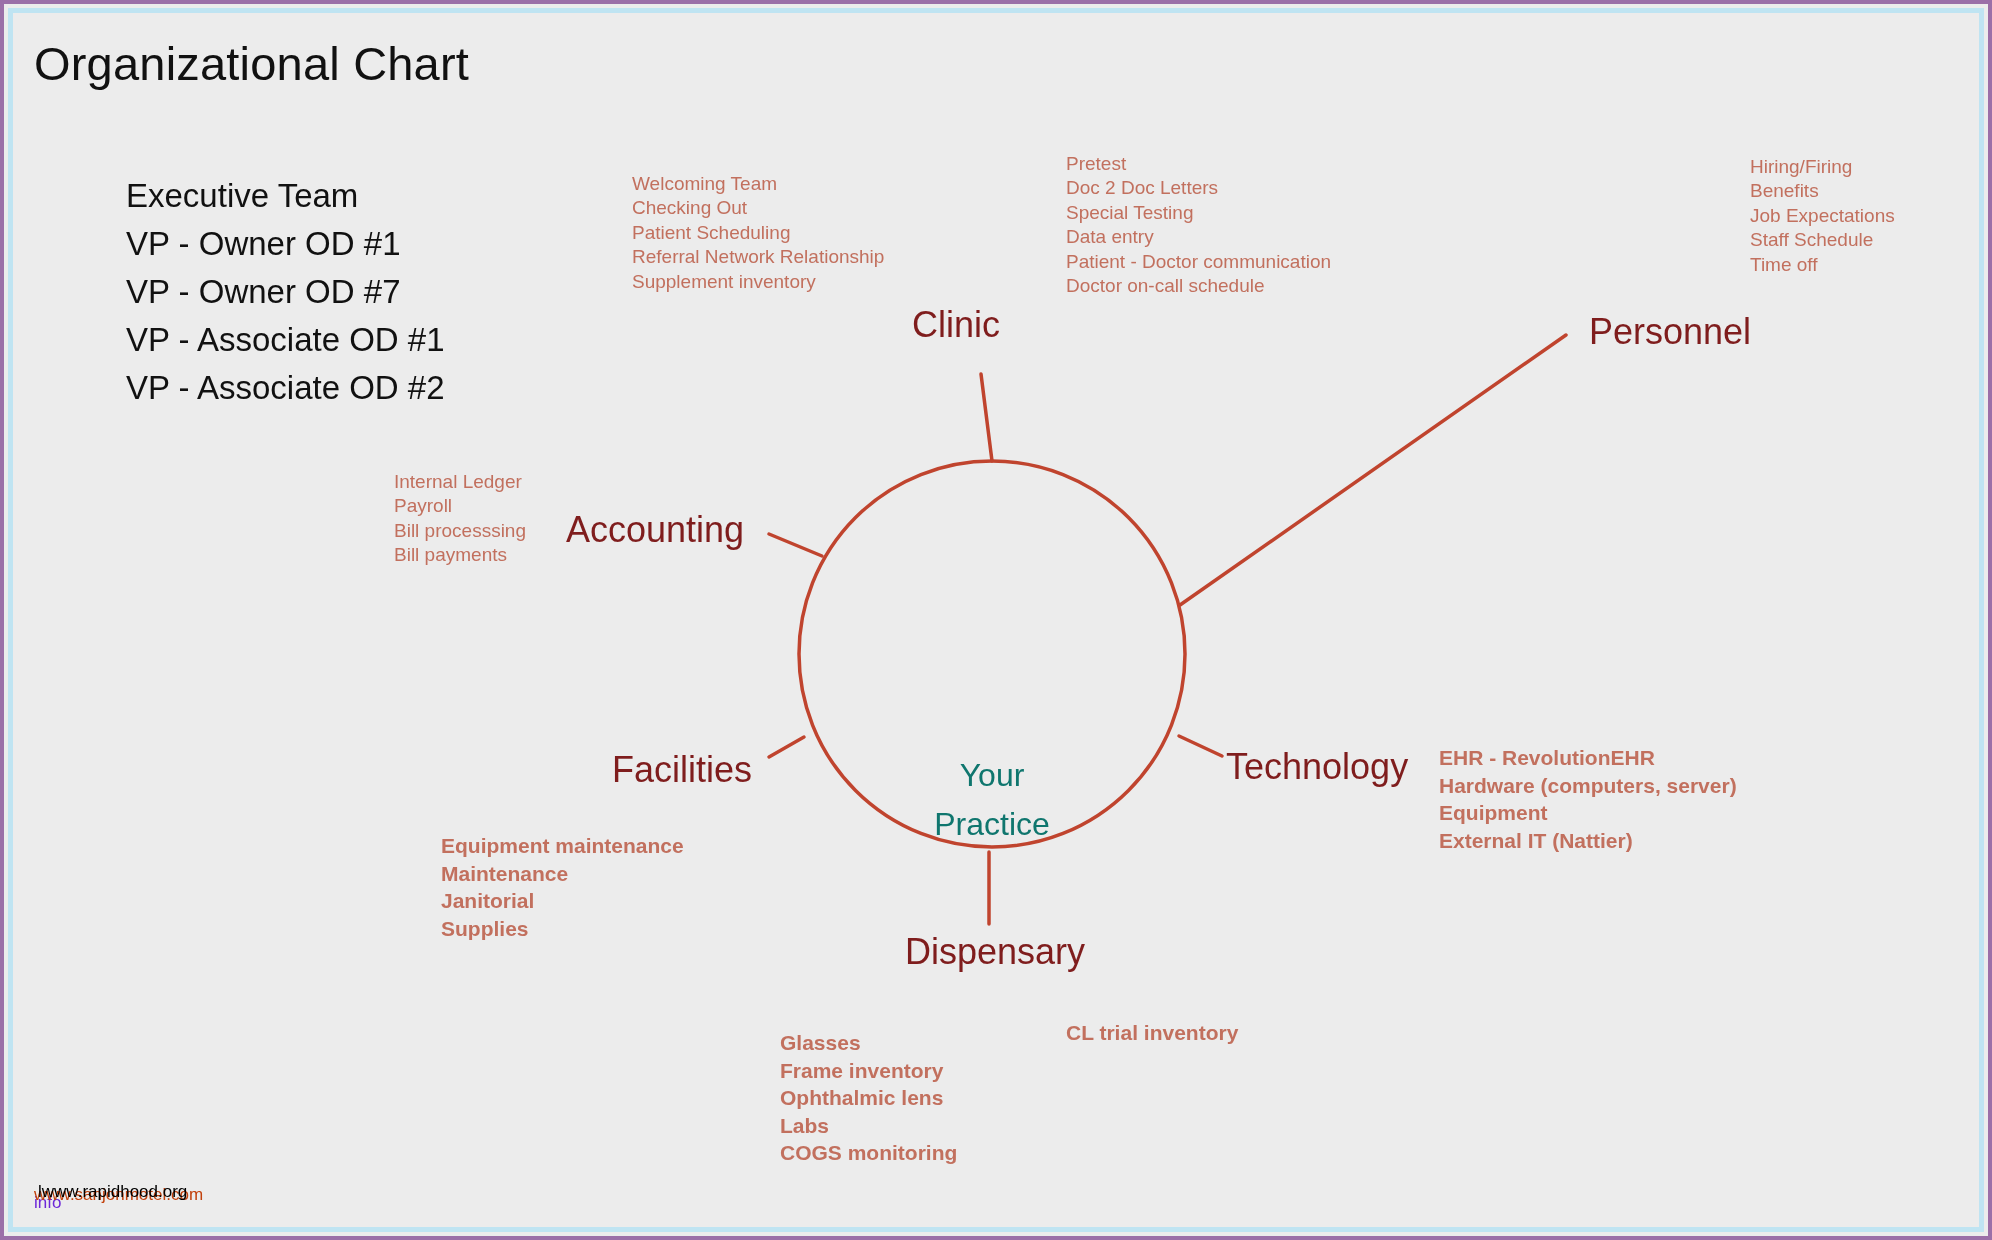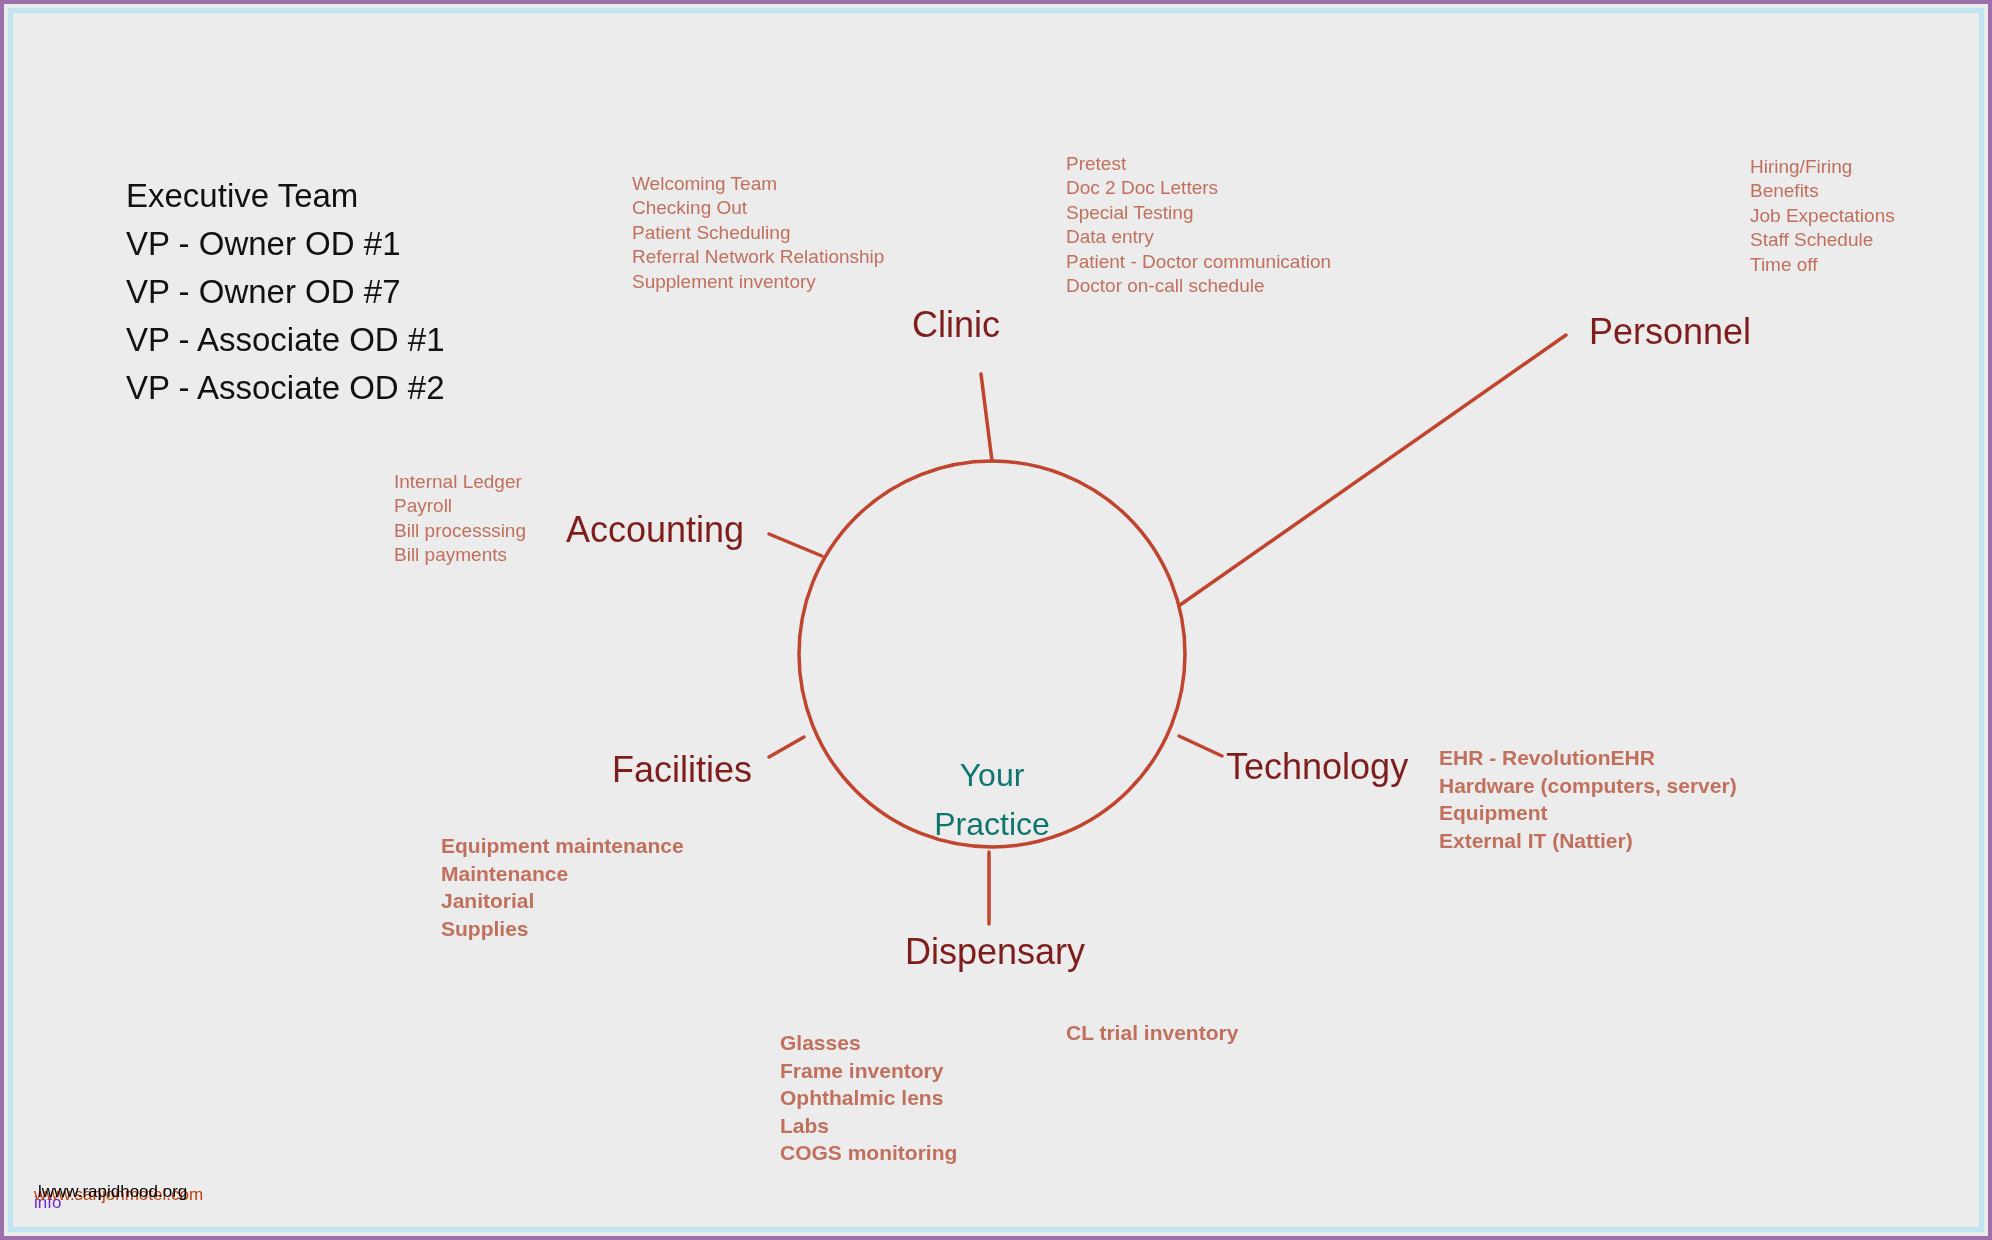--- a/index.html
+++ b/index.html
@@ -143,20 +143,21 @@
 
       <line x1="1175" y1="732" x2="1218" y2="752" stroke="#c0442e" stroke-width="3.5" stroke-linecap="round"></line>
 
       <line x1="985" y1="848" x2="985" y2="920" stroke="#c0442e" stroke-width="3.5" stroke-linecap="round"></line>
 
       <line x1="800" y1="733" x2="765" y2="753" stroke="#c0442e" stroke-width="3.5" stroke-linecap="round"></line>
 
       <line x1="818" y1="552" x2="765" y2="530" stroke="#c0442e" stroke-width="3.5" stroke-linecap="round"></line>
     </svg>
 
+    <div class="page-title">Organizational Chart</div>
 
     <div class="exec-block">
       <div class="exec-line">Executive Team</div>
       <div class="exec-line">VP - Owner OD #1</div>
       <div class="exec-line">VP - Owner OD #7</div>
       <div class="exec-line">VP - Associate OD #1</div>
       <div class="exec-line">VP - Associate OD #2</div>
     </div>
 
     <div class="center-text">

